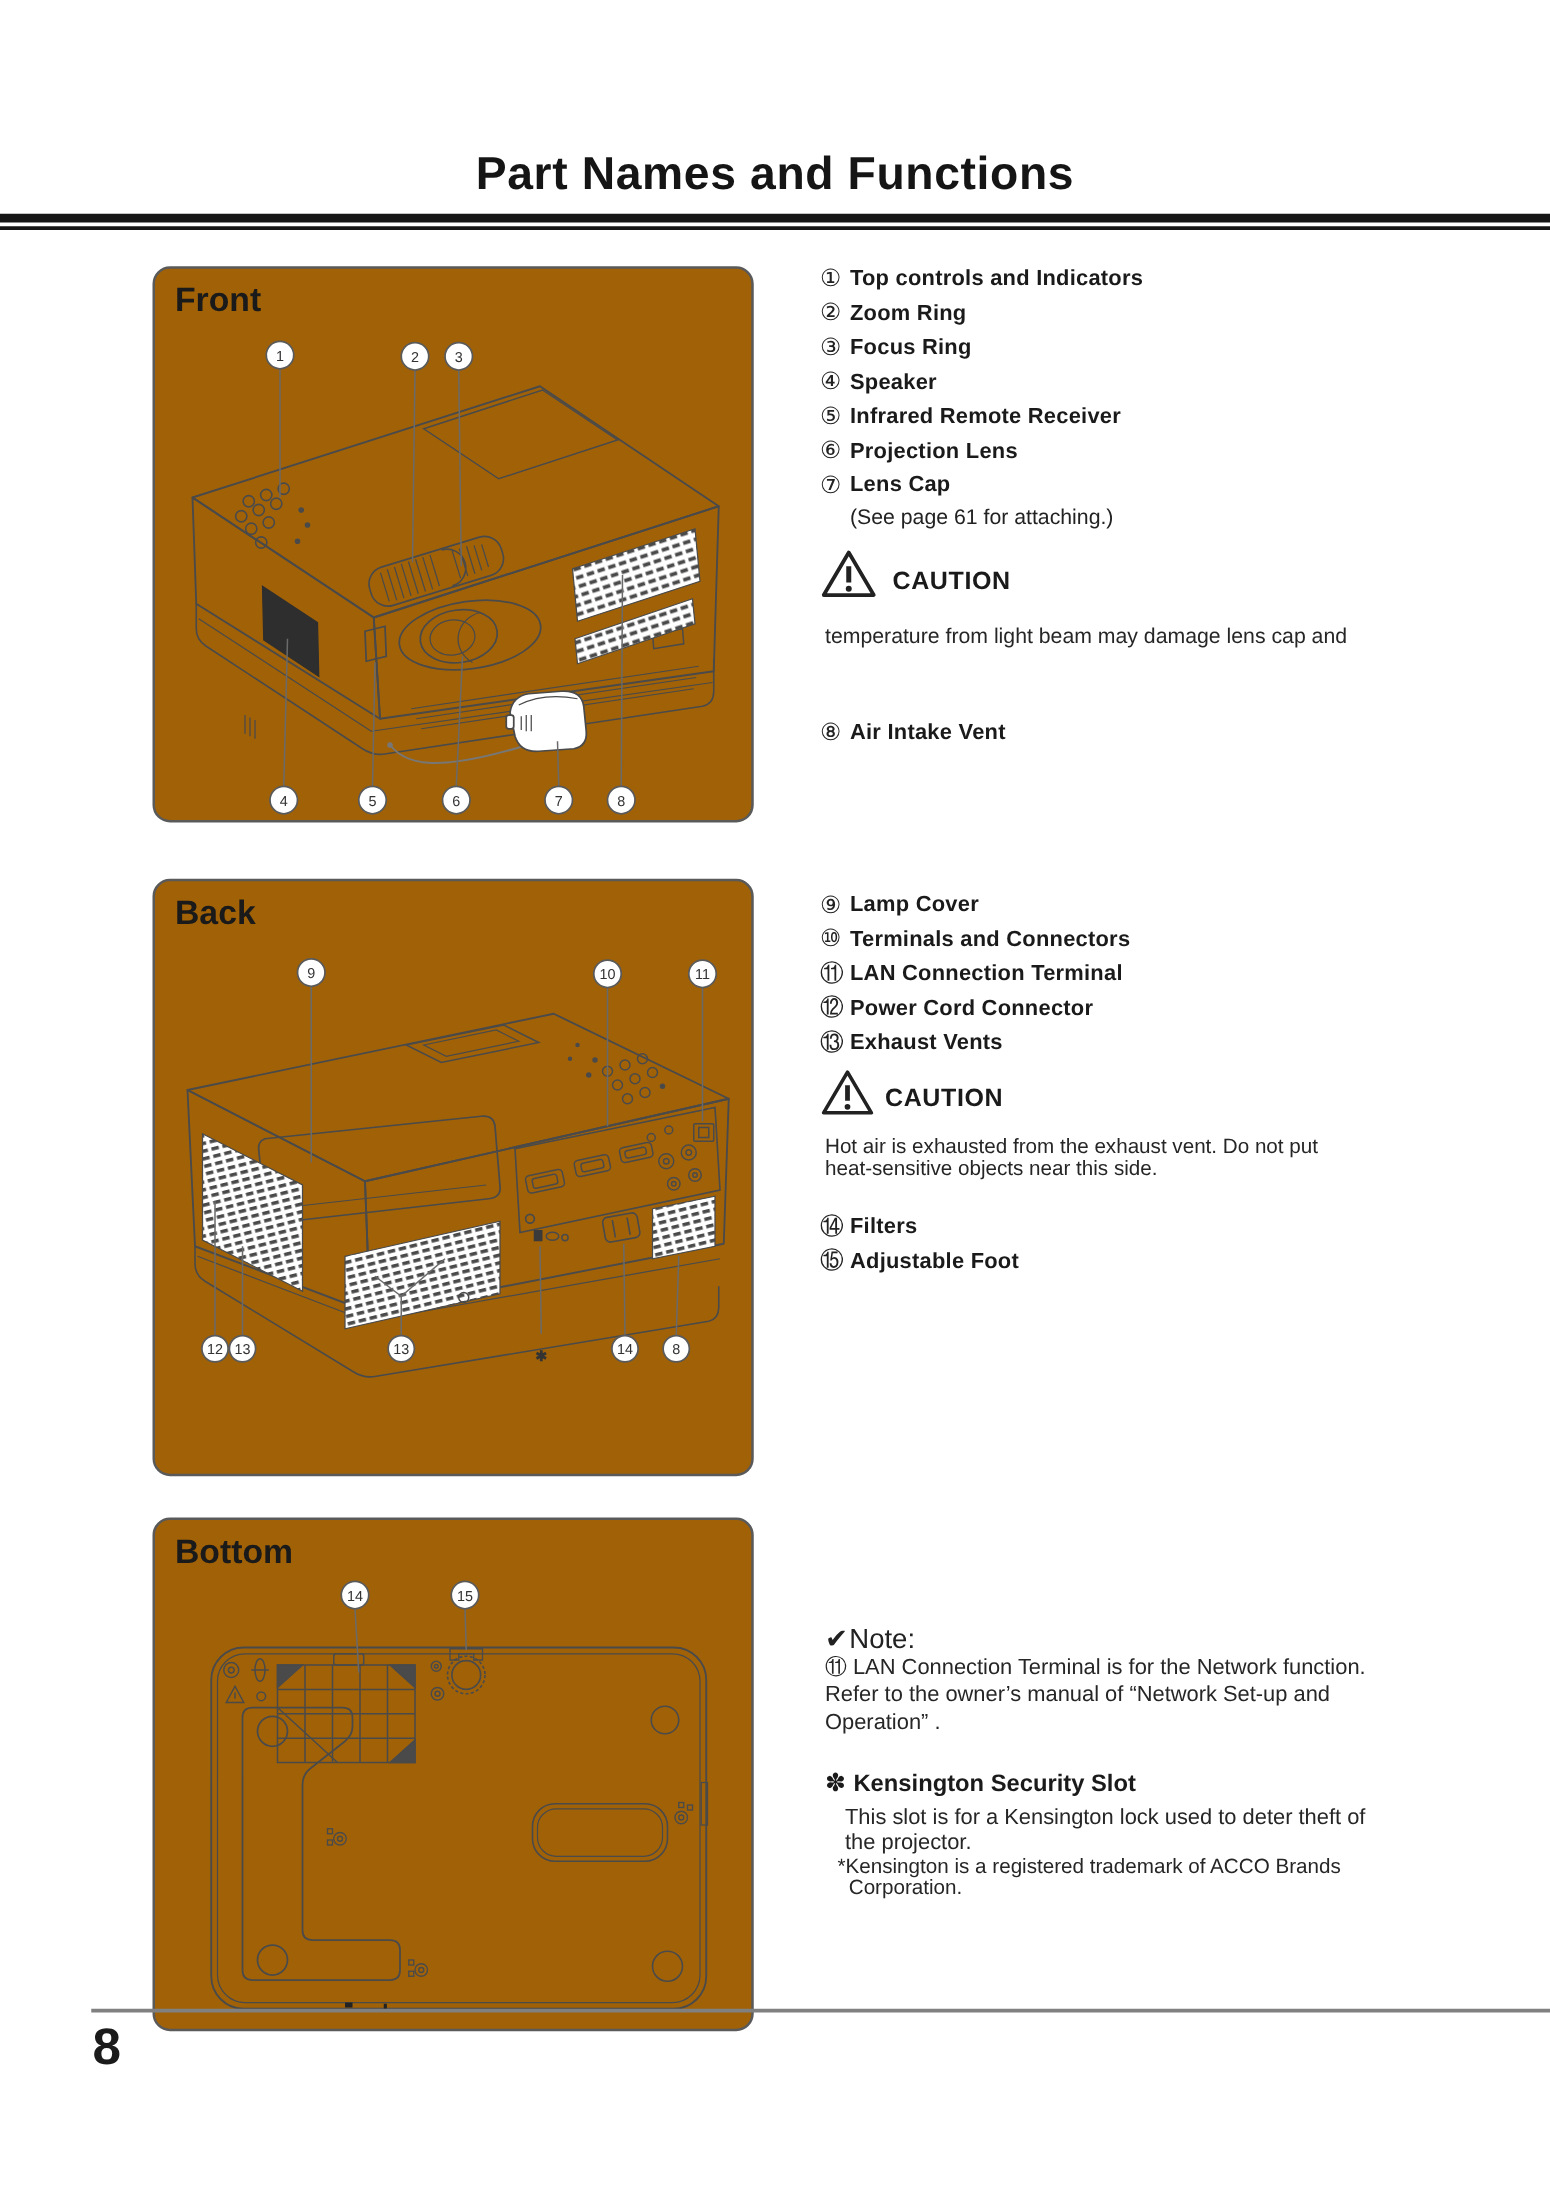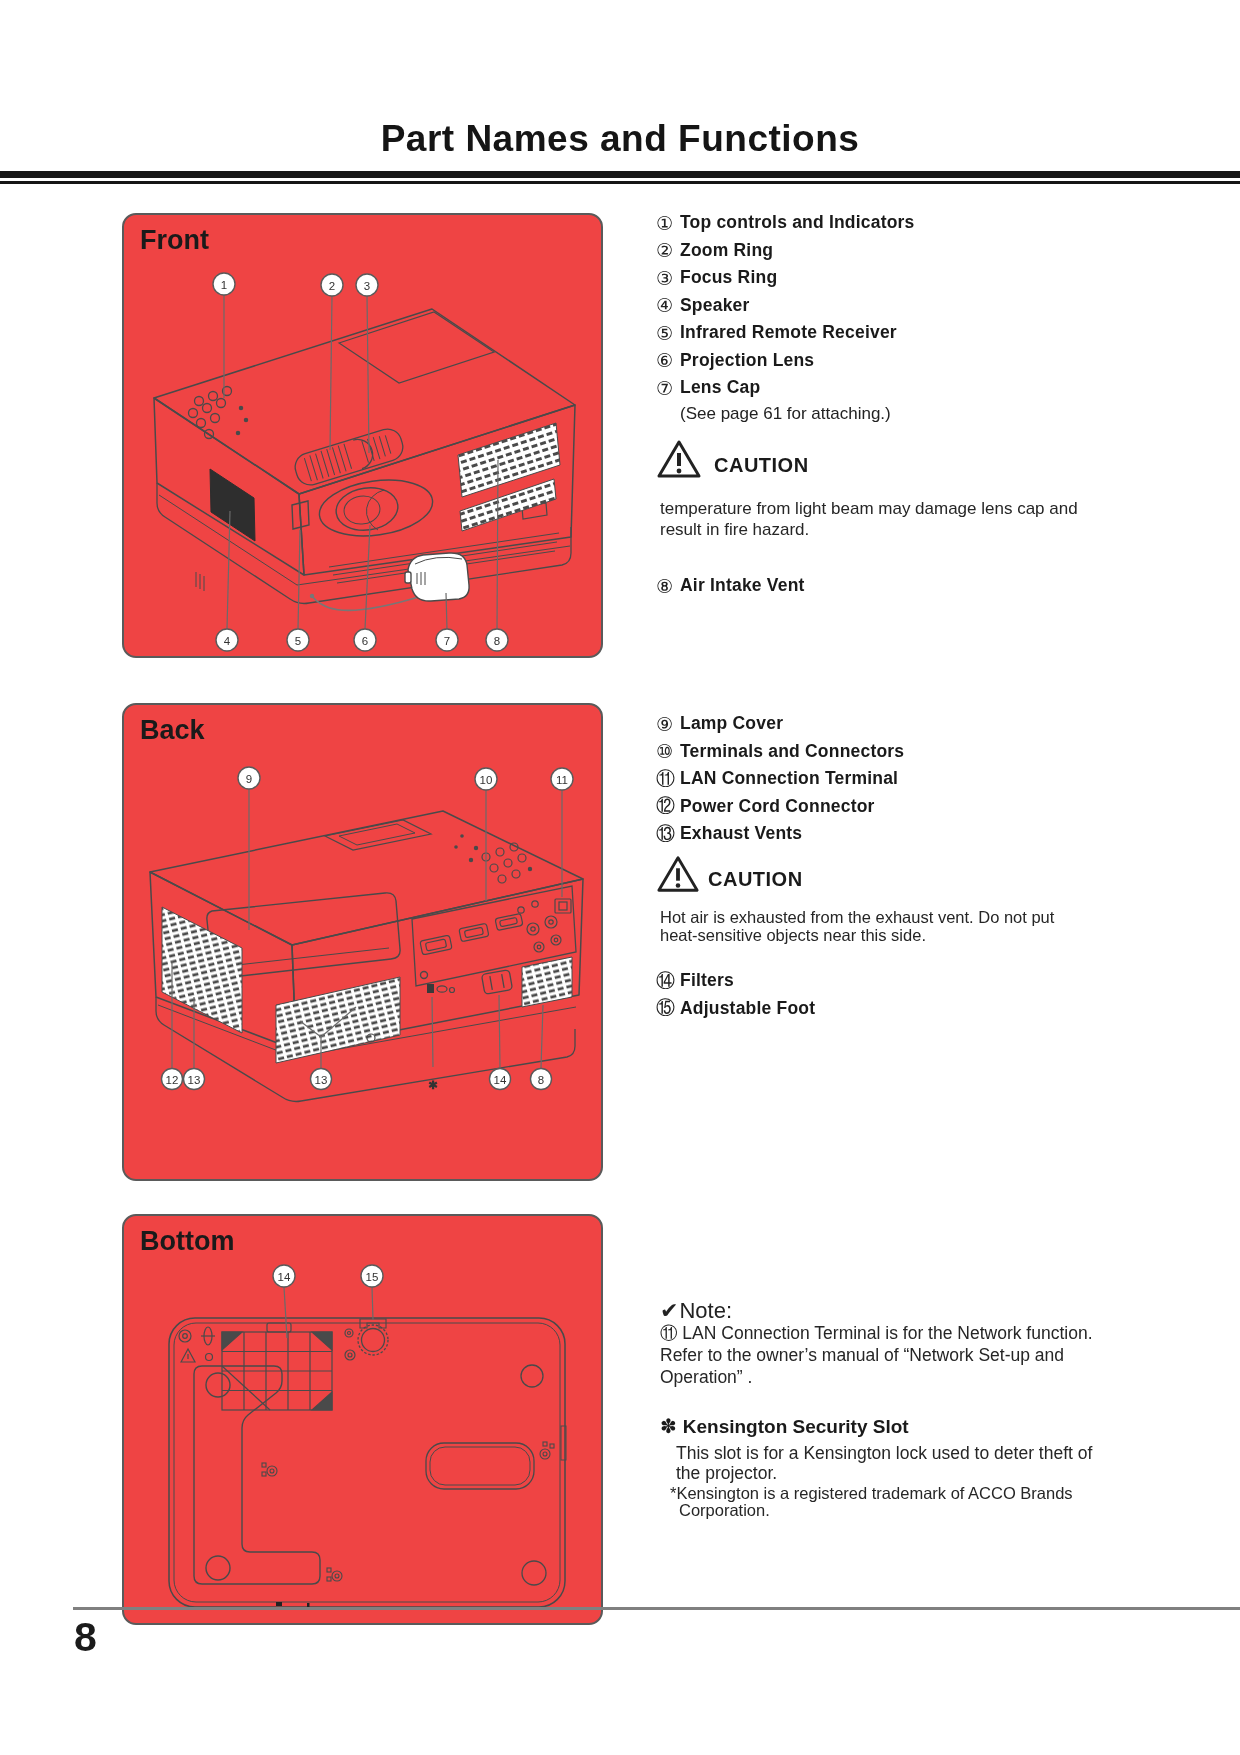--- a/index.html
+++ b/index.html
@@ -11,21 +11,21 @@
   }
   .page-title {
     position:absolute; top:118px; left:0; width:100%;
     text-align:center; font-size:37px; font-weight:bold; letter-spacing:.5px; color:#151515;
   }
   .rule-thick { position:absolute; top:171px; left:0; width:1240px; height:7px; background:#161616; }
   .rule-thin  { position:absolute; top:181px; left:0; width:1240px; height:2.5px; background:#161616; }
 
   .dbox {
     position:absolute; left:122px; width:481px;
-    border:2px solid #5a5a5a; border-radius:14px; background:#ef4444;
+    border:2px solid #5a5a5a; border-radius:14px; background:#a16207;
   }
   #front-box  { top:213px;  height:445px; }
   #back-box   { top:703px;  height:478px; }
   #bottom-box { top:1214px; height:411px; }
   .dbox-label {
     position:absolute; top:10px; left:16px;
     font-size:27px; font-weight:bold; color:#1a1a1a; z-index:2;
   }
   .dbox svg { position:absolute; top:0; left:0; }
 
@@ -440,21 +440,20 @@
 <div class="rc caution-head" style="top:438px;">
   <svg width="46" height="42" viewBox="0 0 46 40">
     <path d="M23,3 L43,37 L3,37 Z" fill="none" stroke="#222" stroke-width="3" stroke-linejoin="round"></path>
     <line x1="23" y1="14" x2="23" y2="27" stroke="#222" stroke-width="4"></line>
     <circle cx="23" cy="32" r="2.4" fill="#222"></circle>
   </svg>
   <span class="cword">CAUTION</span>
 </div>
 <div class="rc body-text" style="top:498px; left:660px; font-size:17px; line-height:21px;">
   <div>temperature from light beam may damage lens cap and</div>
-  <div>result in fire hazard.</div>
 </div>
 <div class="rc pitem" style="top:572px;">
   <span class="cnum">⑧</span>
     <span class="plabel">Air Intake Vent</span>
 </div>
 
 <div class="rc" style="top:710px;">
   <div class="pitem">
       <span class="cnum">⑨</span>
       <span class="plabel">Lamp Cover</span>

